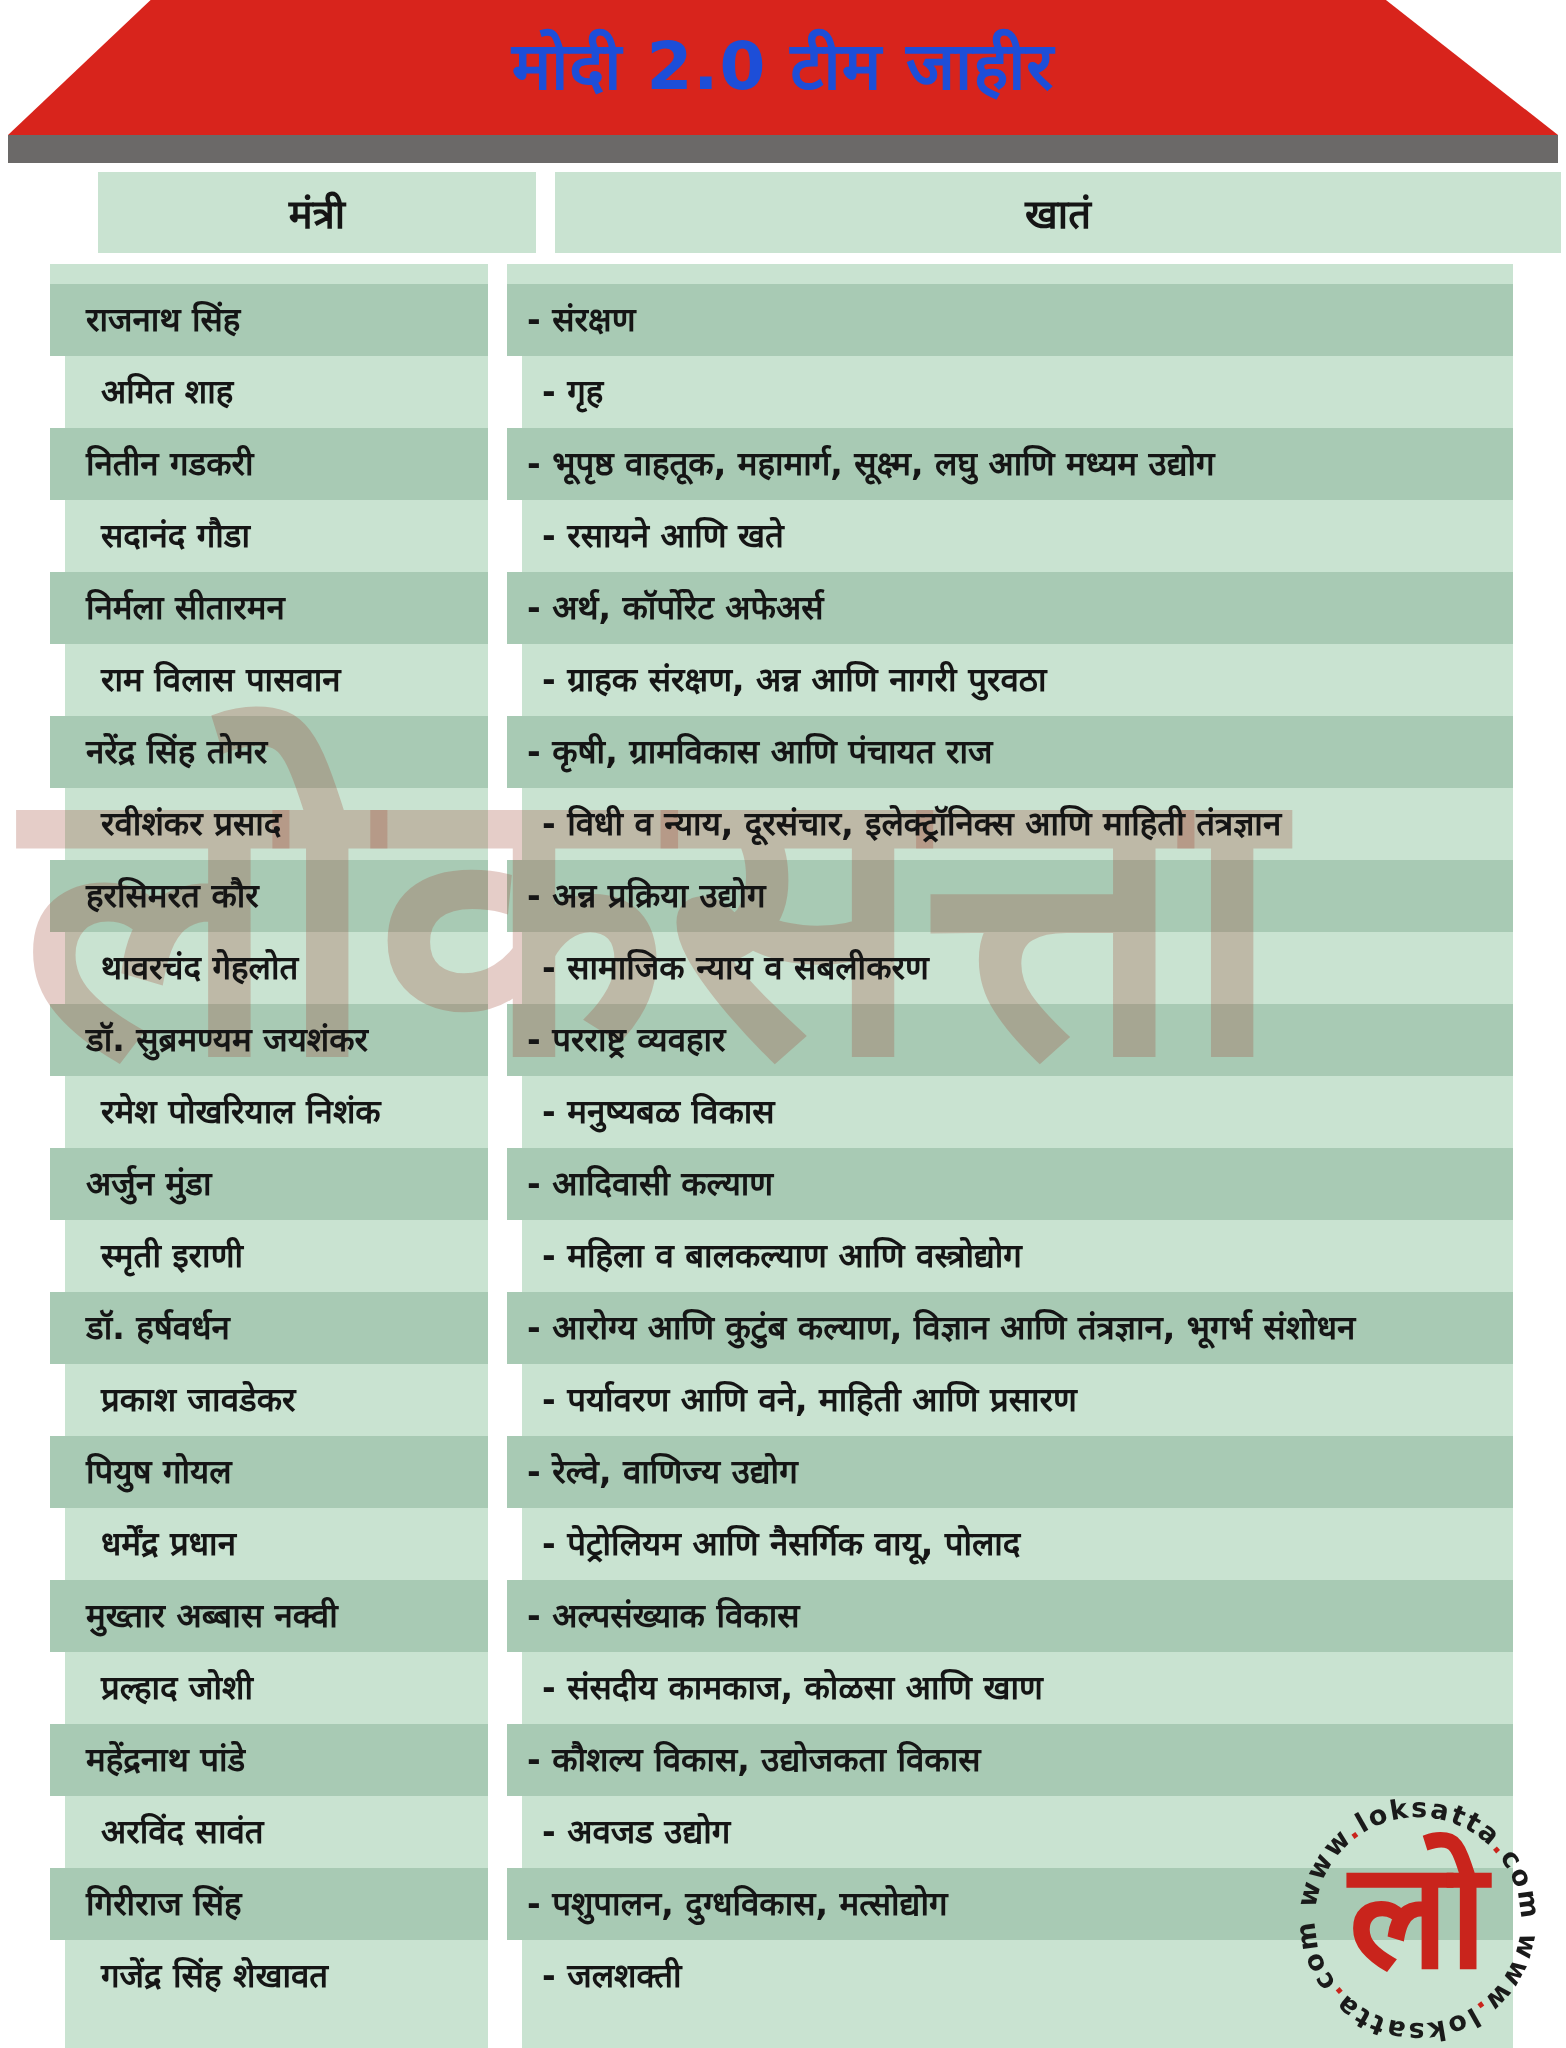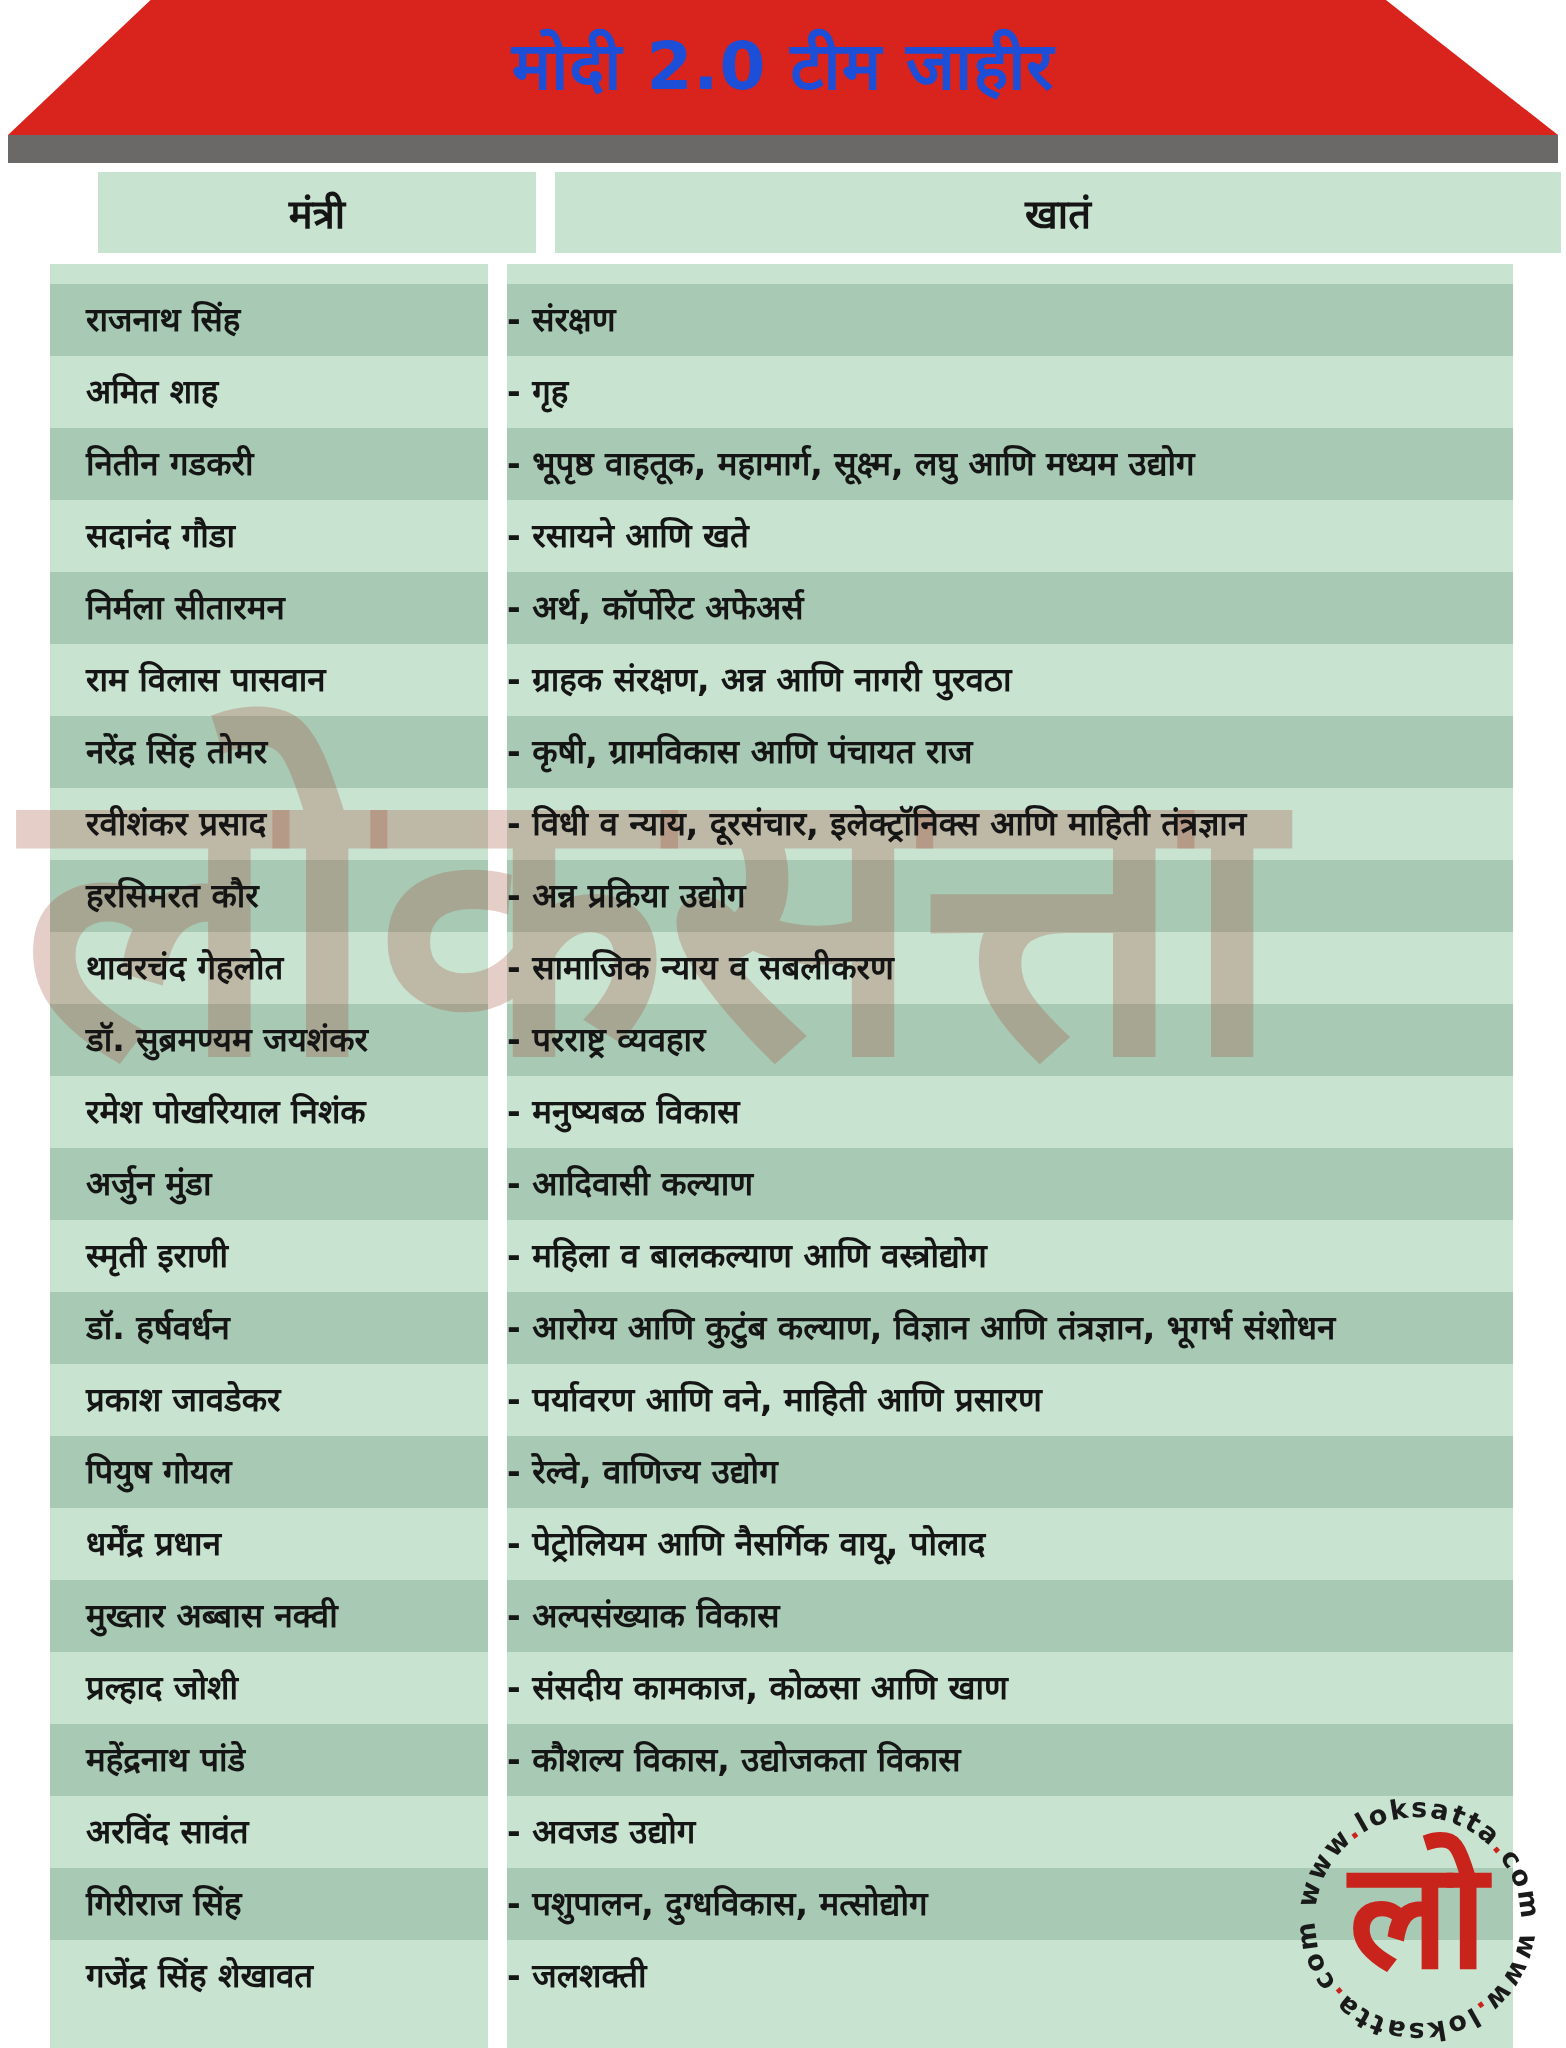--- a/index.html
+++ b/index.html
@@ -47,24 +47,24 @@
   .body-row{
     height:72px;flex:0 0 auto;
     display:grid;grid-template-columns:438px 19px 1006px;
   }
   .body-row:last-child{height:108px;}
   .body-row .cell{
     line-height:72px;white-space:nowrap;overflow:visible;
     font-size:33px;font-weight:bold;color:var(--text-black);
   }
   .body-row.dark .cell{background:var(--row-dark);}
-  .body-row.light .cell{background:var(--row-light);}
+  .body-row.light .cell{background:var(--row-light);margin-left:15px;}
   .cell.gap{background:transparent !important;}
   .cell.minister{padding-left:36px;}
-  .cell.portfolio{padding-left:0;}
+  .cell.portfolio{padding-left:20px;}
   .cell span{position:relative;z-index:4;}
   
   .watermark{
     position:absolute;left:22px;top:628px;width:1544px;
     font-size:378px;line-height:1.55;font-weight:bold;
     color:rgba(160,75,58,0.28);
     white-space:nowrap;z-index:2;pointer-events:none;
   }
   
   .logo{position:absolute;left:1288px;top:1785px;z-index:6;}

